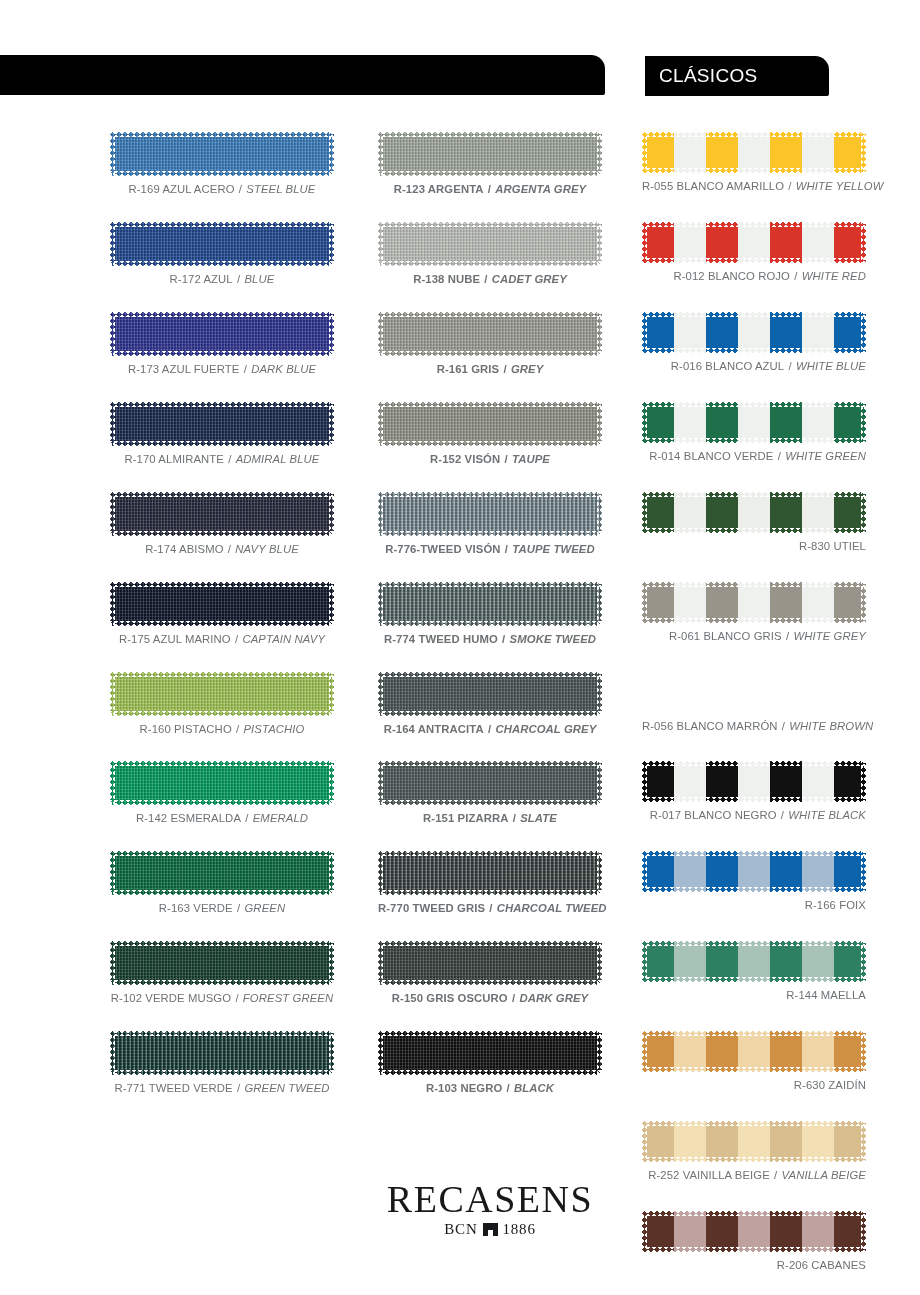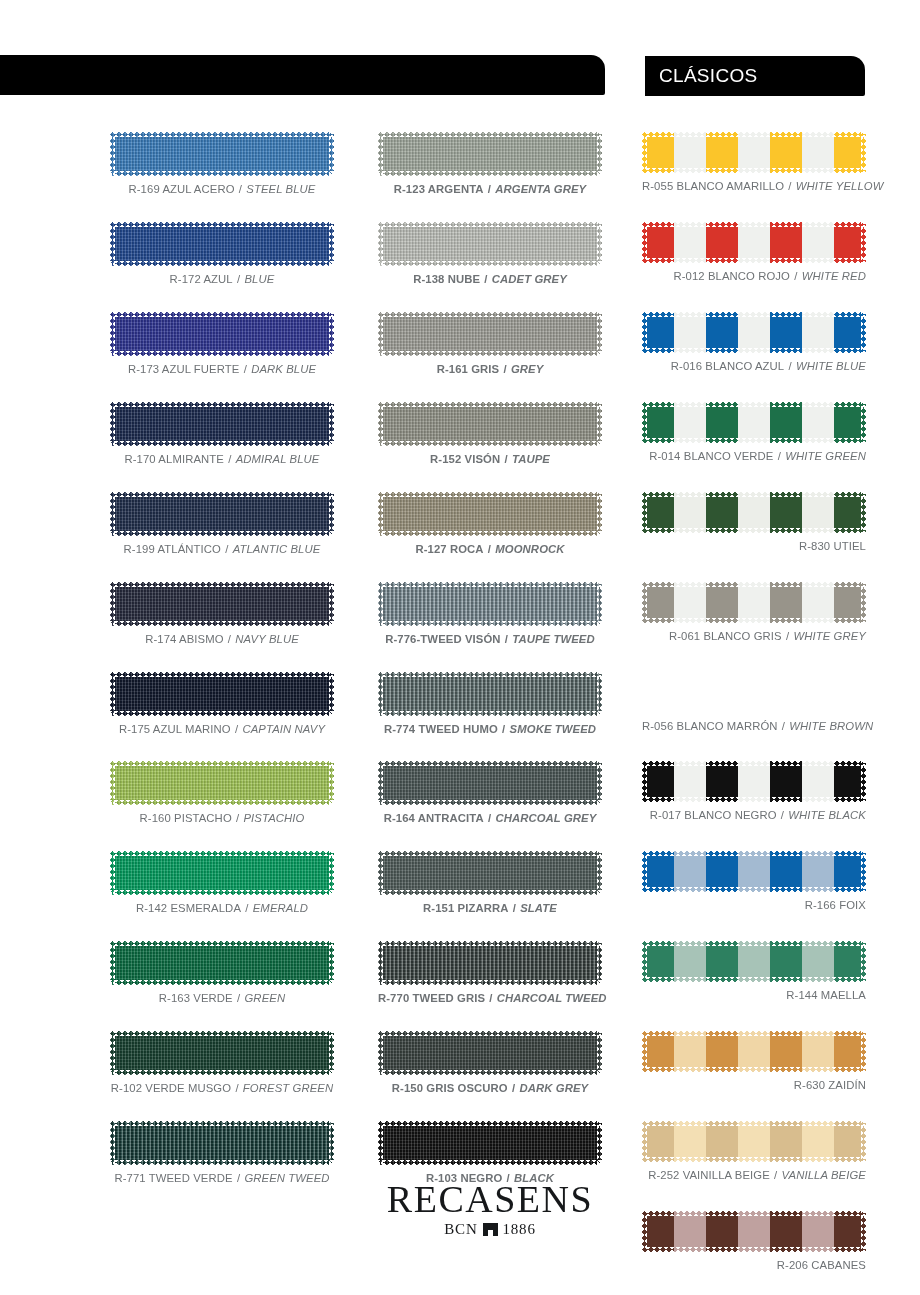--- a/index.html
+++ b/index.html
@@ -25,21 +25,21 @@
   #hdr-left {
     left: -10px;
     top: 55px;
     width: 615px;
     border-top-right-radius: 14px;
     border-bottom-right-radius: 2px;
   }
   #hdr-right {
     left: 645px;
     top: 56px;
-    width: 220px;
+    width: 184px;
     border-top-right-radius: 14px;
     border-bottom-right-radius: 2px;
   }
   #hdr-right .hdr-title {
     position: absolute;
     left: 14px;
     top: 50%;
     transform: translateY(-50%);
     color: #ffffff;
     font-size: 19px;
@@ -249,30 +249,20 @@
         <div class="swatch-fill tex-weave" style="background:#1b2a4e;"></div>
         <div class="zigzag-edge ze-top"></div>
         <div class="zigzag-edge ze-bot"></div>
         <div class="ze-left"></div>
         <div class="ze-right"></div>
       </div>
       <div class="caption"><span class="nm">R-170 ALMIRANTE</span><span class="sep"> / </span><span class="en">ADMIRAL BLUE</span></div>
     </div>
     <div class="entry">
       <div class="swatch">
-        <div class="swatch-fill tex-weave" style="background:#202e4b;"></div>
-        <div class="zigzag-edge ze-top"></div>
-        <div class="zigzag-edge ze-bot"></div>
-        <div class="ze-left"></div>
-        <div class="ze-right"></div>
-      </div>
-      <div class="caption"><span class="nm">R-199 ATLÁNTICO</span><span class="sep"> / </span><span class="en">ATLANTIC BLUE</span></div>
-    </div>
-    <div class="entry">
-      <div class="swatch">
         <div class="swatch-fill tex-weave" style="background:#262a3c;"></div>
         <div class="zigzag-edge ze-top"></div>
         <div class="zigzag-edge ze-bot"></div>
         <div class="ze-left"></div>
         <div class="ze-right"></div>
       </div>
       <div class="caption"><span class="nm">R-174 ABISMO</span><span class="sep"> / </span><span class="en">NAVY BLUE</span></div>
     </div>
     <div class="entry">
       <div class="swatch">
@@ -368,30 +358,20 @@
     </div>
     <div class="entry">
       <div class="swatch">
         <div class="swatch-fill tex-weave" style="background:#919287;"></div>
         <div class="zigzag-edge ze-top"></div>
         <div class="zigzag-edge ze-bot"></div>
         <div class="ze-left"></div>
         <div class="ze-right"></div>
       </div>
       <div class="caption"><span class="nm">R-152 VISÓN</span><span class="sep"> / </span><span class="en">TAUPE</span></div>
-    </div>
-    <div class="entry">
-      <div class="swatch">
-        <div class="swatch-fill tex-weave" style="background:#97907a;"></div>
-        <div class="zigzag-edge ze-top"></div>
-        <div class="zigzag-edge ze-bot"></div>
-        <div class="ze-left"></div>
-        <div class="ze-right"></div>
-      </div>
-      <div class="caption"><span class="nm">R-127 ROCA</span><span class="sep"> / </span><span class="en">MOONROCK</span></div>
     </div>
     <div class="entry">
       <div class="swatch">
         <div class="swatch-fill tex-tweed" style="background:#7d9099;"></div>
         <div class="zigzag-edge ze-top"></div>
         <div class="zigzag-edge ze-bot"></div>
         <div class="ze-left"></div>
         <div class="ze-right"></div>
       </div>
       <div class="caption"><span class="nm">R-776-TWEED VISÓN</span><span class="sep"> / </span><span class="en">TAUPE TWEED</span></div>

